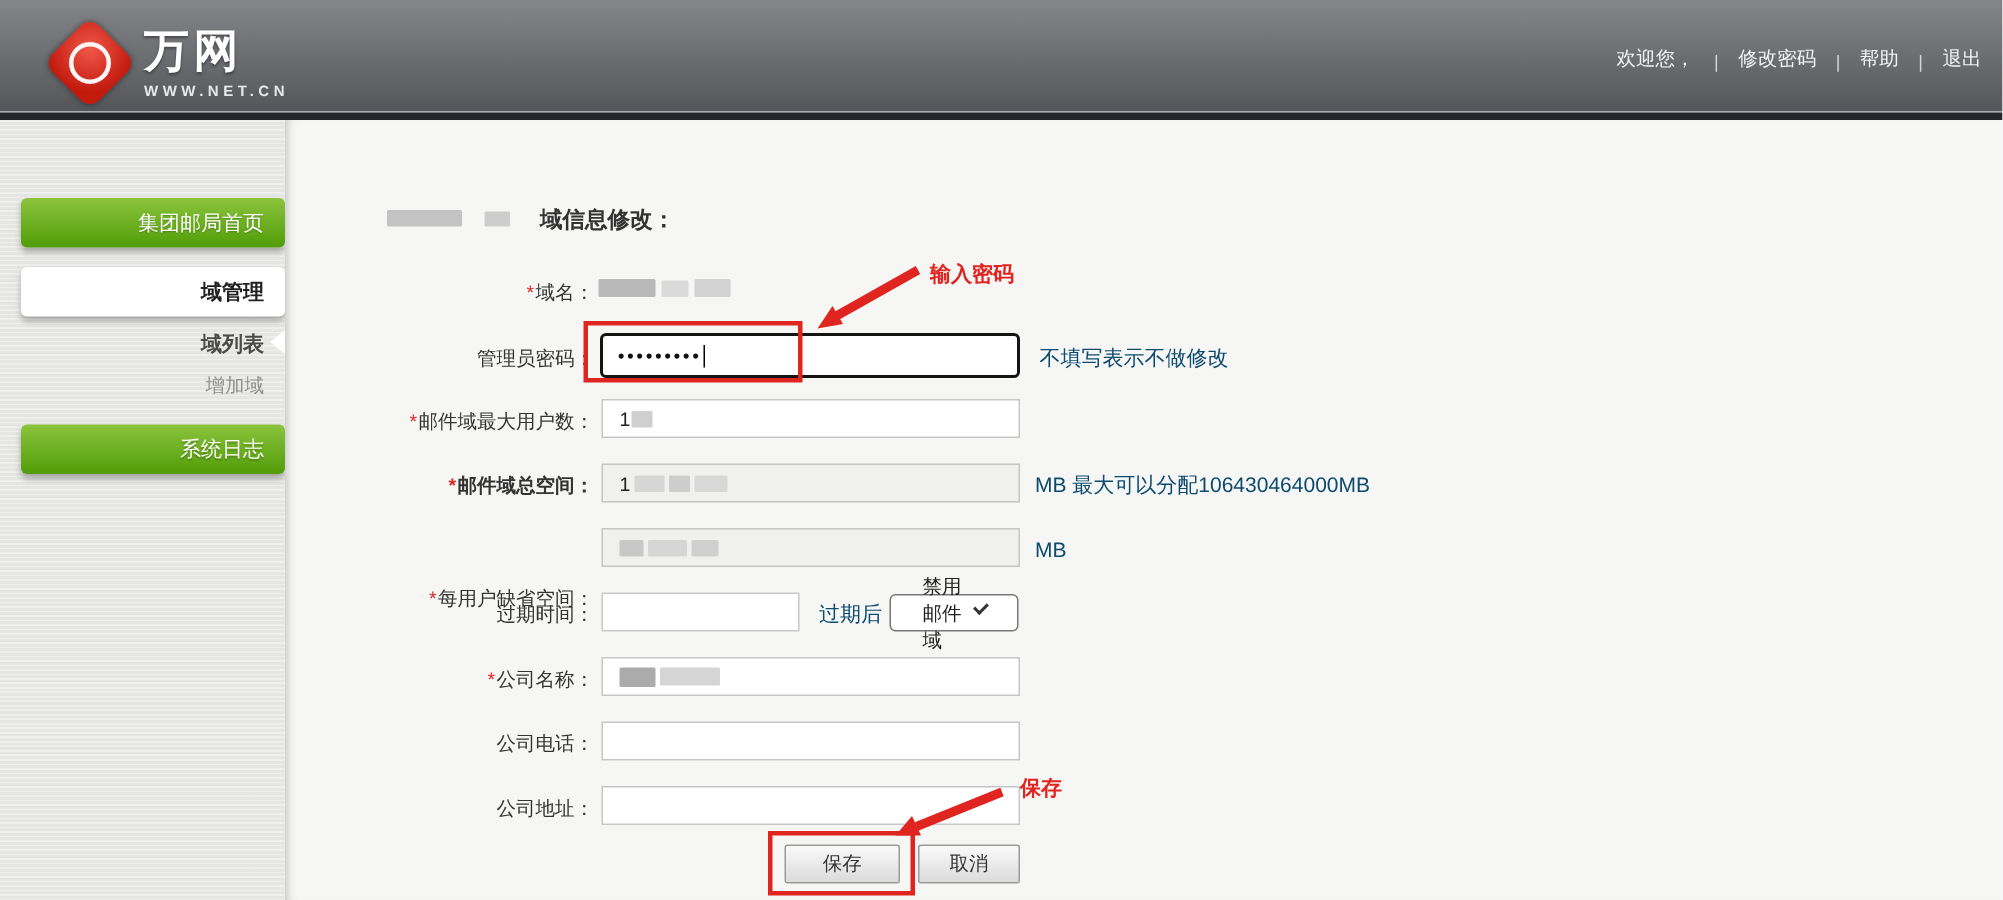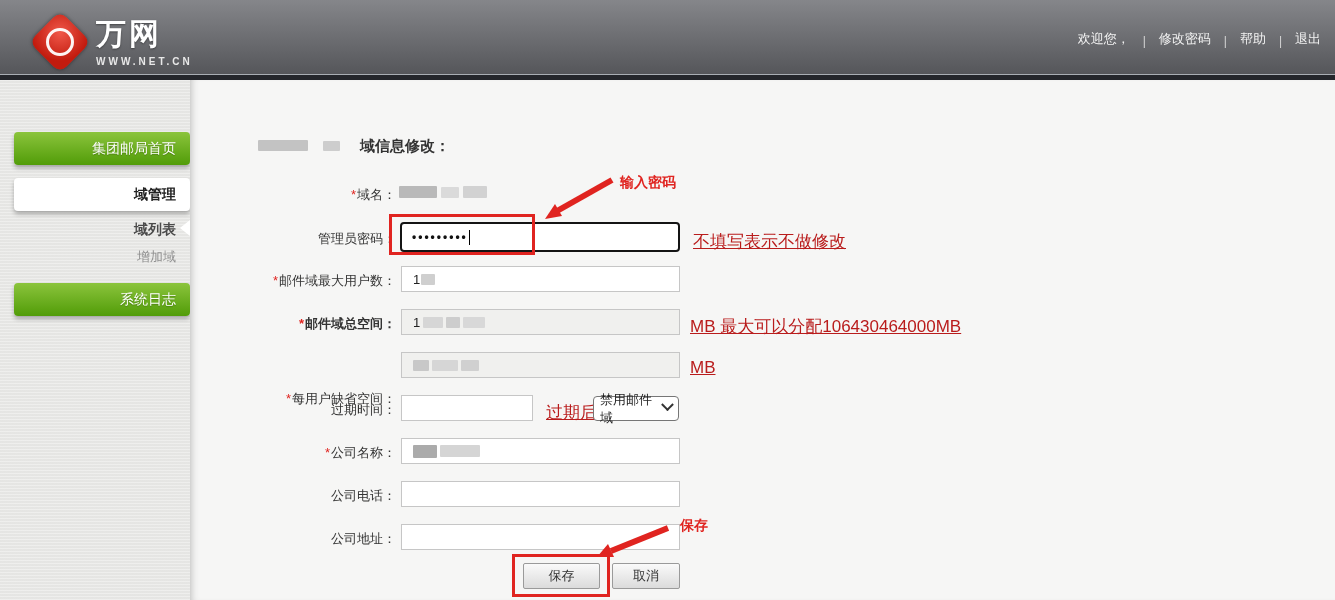--- a/index.html
+++ b/index.html
@@ -62,25 +62,25 @@
   .input.short { width:132px; }
   .rb { display:inline-block; height:11px; background:#d0d0d0; border-radius:1px;
         margin-right:3px; vertical-align:middle; }
 
   .pwd-input { position:absolute; left:400px; top:222px; width:280px; height:30px;
                background:#fff; border:2px solid #141414; border-radius:4px;
                display:flex; align-items:center; padding:0 10px; }
   .pwd-dots { font-size:12px; font-weight:bold; letter-spacing:2px; color:#111; line-height:10px; }
   .caret { display:inline-block; width:1px; height:15px; background:#000; margin-left:1px; }
 
-  .hint-text { position:absolute; font-size:17px; color:#b91c1c; white-space:nowrap;text-decoration:underline; }
+  .hint-text { position:absolute; font-size:14px; color:#0c4a6e; white-space:nowrap; }
 
   .select { position:absolute; left:593px; top:396px; width:86px; height:25px; background:#fff;
             border:1px solid #767676; border-radius:4px; display:flex; align-items:center;
-            justify-content:space-between; padding:0 6px; font-size:13px; color:#222; cursor:pointer; }
+            justify-content:space-between; padding:0 21px; font-size:13px; color:#222; cursor:pointer; }
   .chev { width:9px; height:9px; border-right:2px solid #333; border-bottom:2px solid #333;
           transform:rotate(45deg) translate(-2px,-2px); margin-top:-3px; }
 
   .btn { position:absolute; top:563px; height:26px; background:linear-gradient(#fafafa,#dbdbdb);
          border:1px solid #9a9a9a; border-radius:2px; font-size:13px; color:#333;
          text-align:center; line-height:24px; cursor:pointer; }
   .btn.save { left:523px; width:77px; }
   .btn.cancel { left:612px; width:68px; }
 
   .red-box { position:absolute; border:3px solid #e02420; background:transparent; }

